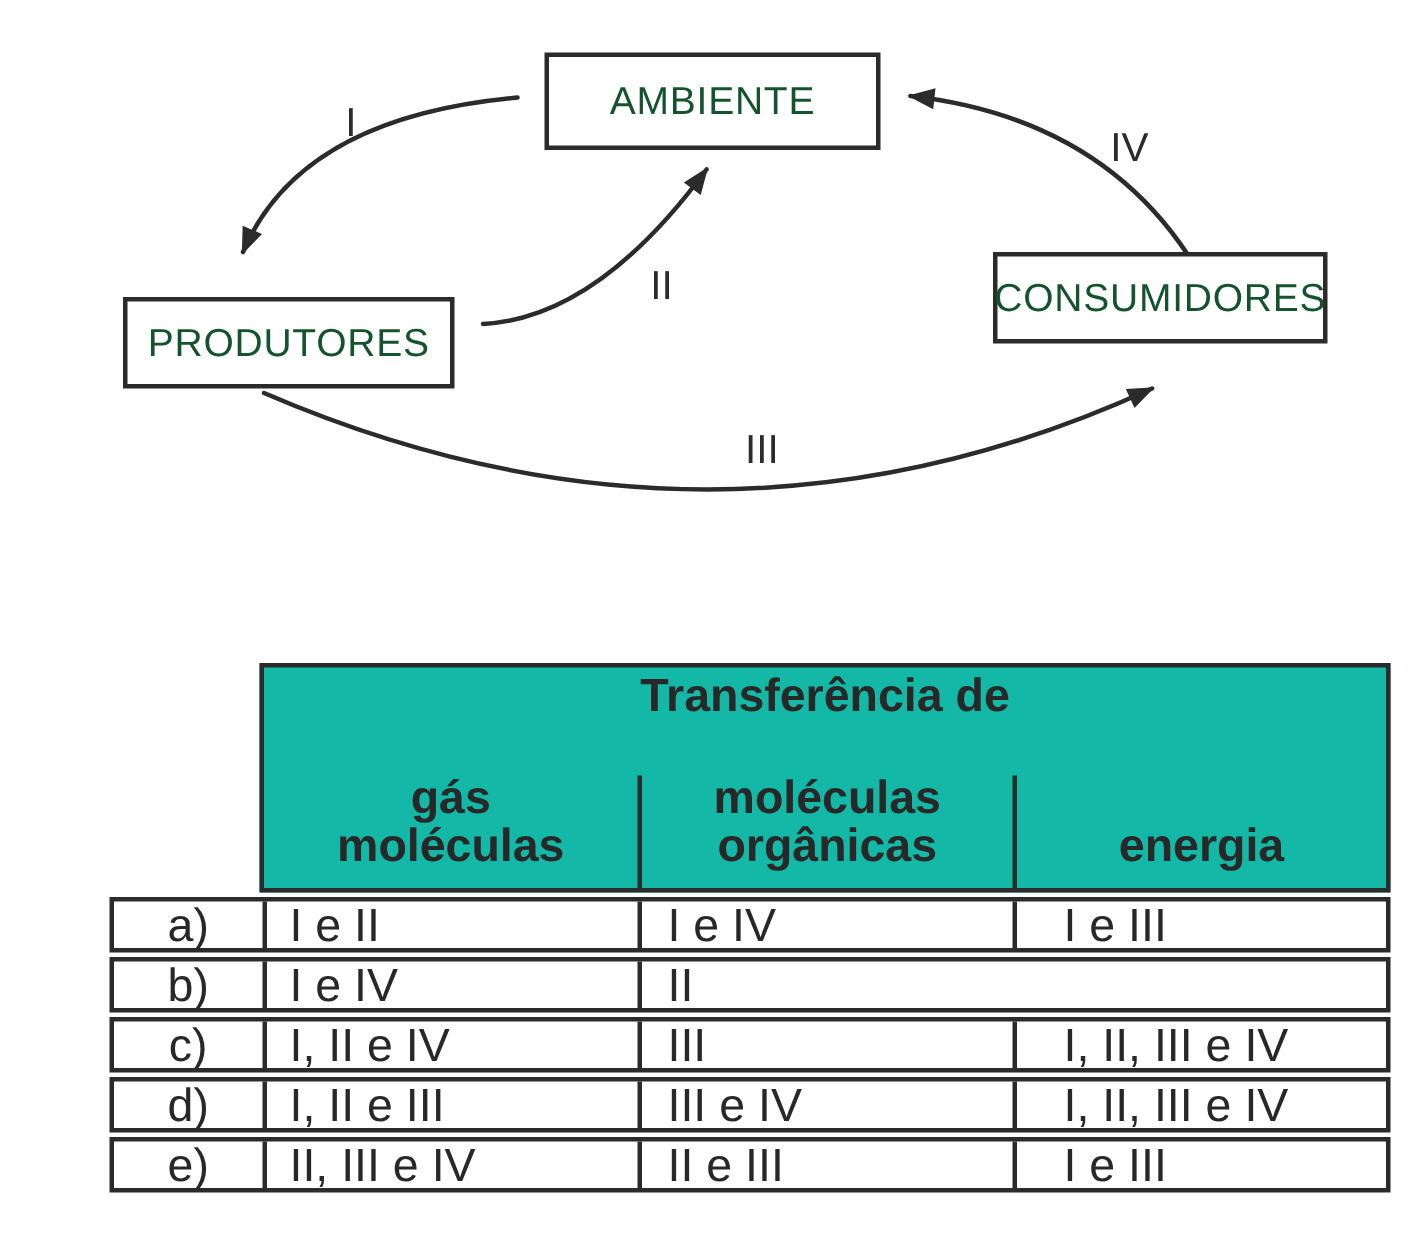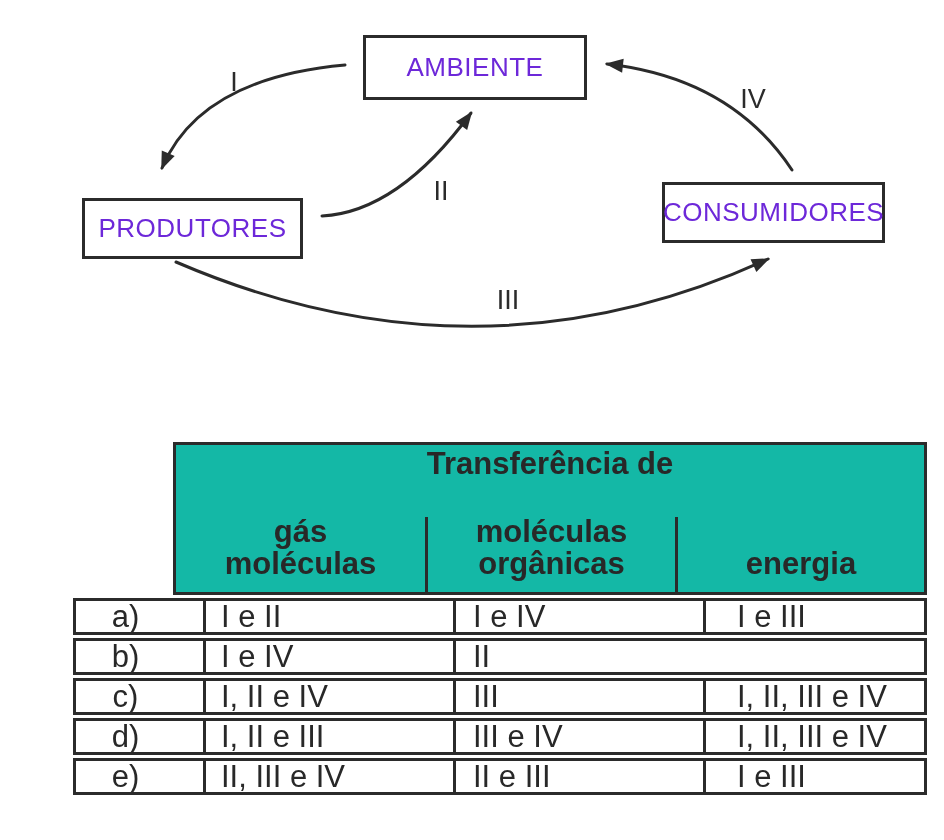--- a/index.html
+++ b/index.html
@@ -18,26 +18,26 @@
   .arrow-svg { position: absolute; left: 0; top: 0; }
   .node {
     position: absolute;
     border: 3px solid #2b2b2b;
     background: #ffffff;
     display: flex;
     align-items: center;
     justify-content: center;
     font-size: 26px;
     letter-spacing: 0.5px;
-    color: #6d28d9;
+    color: #14532d;
     box-sizing: border-box;
   }
   .node-ambiente     { left: 363px; top: 35px;  width: 224px; height: 65px; }
   .node-produtores   { left: 82px;  top: 198px; width: 221px; height: 61px; }
-  .node-consumidores { left: 662px; top: 182px; width: 223px; height: 61px; }
+  .node-consumidores { left: 662px; top: 168px; width: 223px; height: 61px; }
   .alabel {
     position: absolute;
     transform: translate(-50%, -50%);
     font-size: 27px;
     color: #2b2b2b;
     white-space: nowrap;
   }
 
   
   .thead {
@@ -100,21 +100,21 @@
   .row-d { top: 718px; }
   .row-e { top: 758px; }
   .cell {
     display: flex;
     align-items: center;
     box-sizing: border-box;
     white-space: nowrap;
     overflow: hidden;
   }
   .cell-opt { width: 99px; justify-content: center; }
-  .cell-gas { width: 250px; border-left: 3px solid #2b2b2b; padding-left: 15px; margin-left: 28px; }
+  .cell-gas { width: 250px; border-left: 3px solid #2b2b2b; padding-left: 15px; }
   .cell-mol { width: 250px; border-left: 3px solid #2b2b2b; padding-left: 17px; }
   .cell-energia { flex: 1; border-left: 3px solid #2b2b2b; padding-left: 31px; }
 </style>
 </head>
 <body>
 
 <div class="stage">
 
   <section class="diagram">
     <svg class="arrow-svg" width="944" height="420" viewBox="0 0 944 420">

